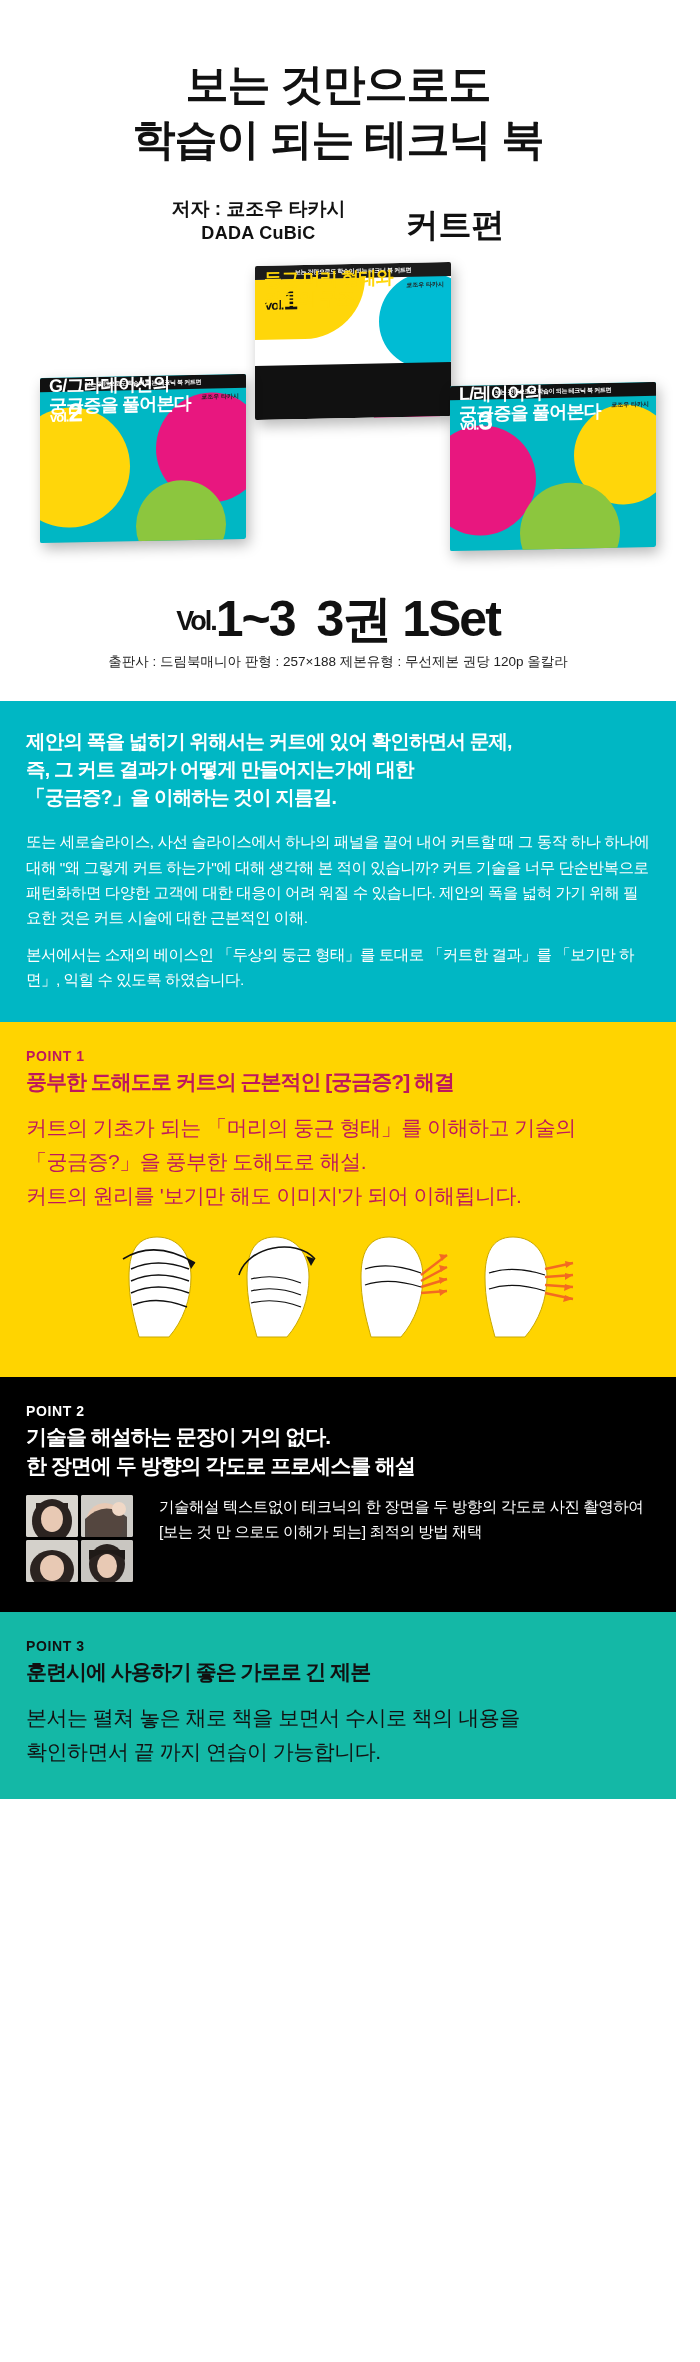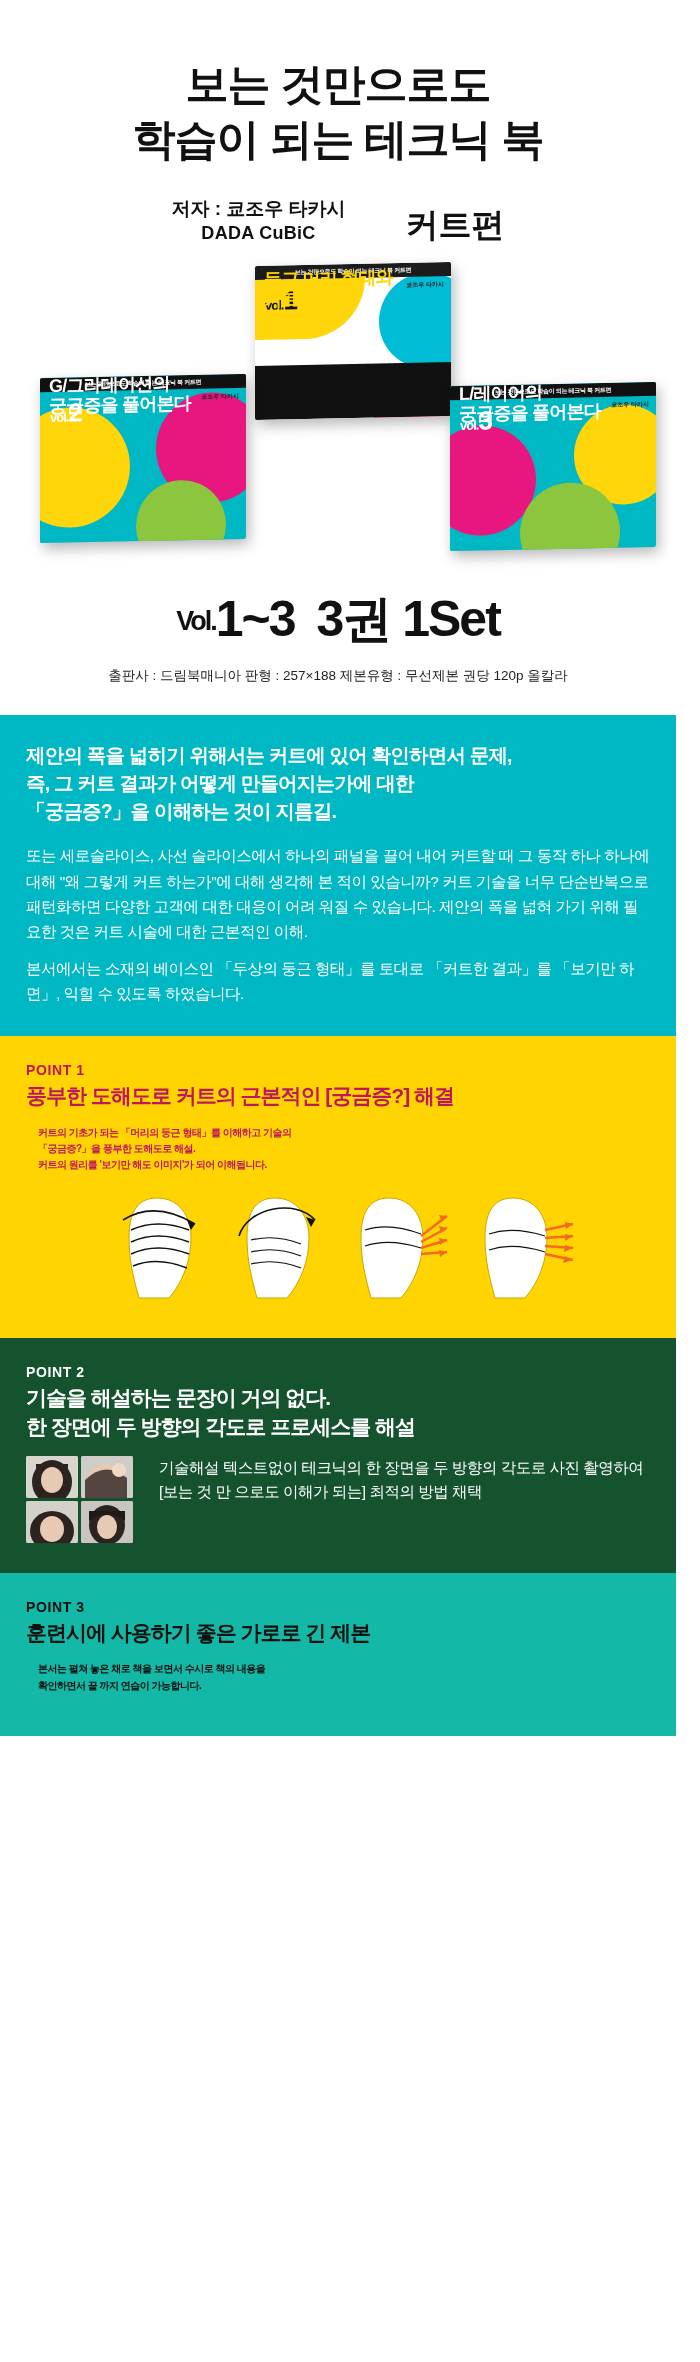--- a/index.html
+++ b/index.html
@@ -128,29 +128,28 @@
     margin-top: 12px;
     color: #111;
   }
   .setline .vol-small { font-size: 27px; font-weight: 800; vertical-align: 0.22em; }
   .setline .gap { display: inline-block; width: 22px; }
 
   .spec {
     text-align: center;
     font-size: 13.5px;
     color: #222;
-    margin-top: 14px;
     padding-bottom: 30px;
   }
 
   
   .band { padding: 26px 26px 30px; }
   .band.cyan { background: #00b7c4; color: #ffffff; }
   .band.yellow { background: #ffd400; color: #be185d; }
-  .band.pink { background: #14532d; color: #ffffff; }
+  .band.pink { background: #000000; color: #ffffff; }
   .band.green { background: #14b8a6; color: #111111; }
 
   .lead {
     font-size: 19.5px;
     font-weight: 800;
     line-height: 1.45;
     letter-spacing: -0.8px;
     margin: 0 0 18px;
   }
   .body-text {
@@ -169,25 +168,25 @@
     margin: 0 0 4px;
   }
   .point-title {
     font-size: 21px;
     font-weight: 800;
     line-height: 1.38;
     letter-spacing: -1px;
     margin: 0 0 14px;
   }
   .point-body {
-    font-size: 10px;
+    font-size: 21px;
     line-height: 1.62;
     letter-spacing: -0.5px;
-    font-weight: 700;
-    margin: 12px;
+    font-weight: 400;
+    margin: 0;
   }
 
   
   .heads {
     display: flex;
     align-items: flex-end;
     justify-content: center;
     gap: 6px;
     margin-top: 14px;
     height: 120px;

